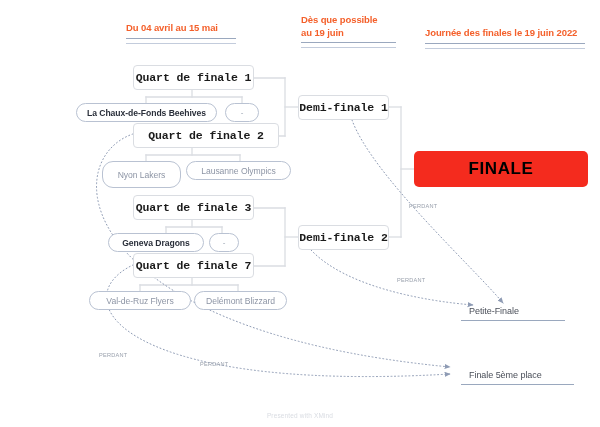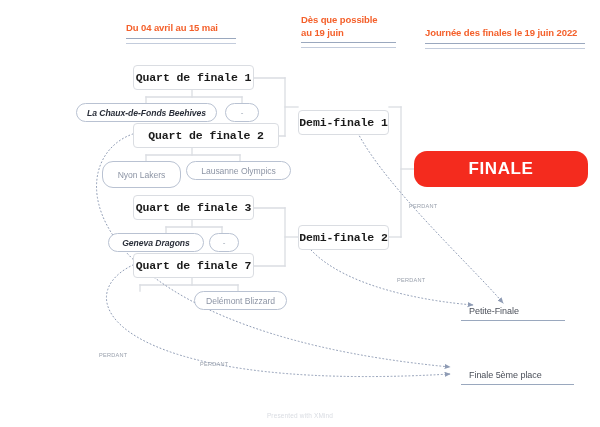--- a/index.html
+++ b/index.html
@@ -54,31 +54,31 @@
     box-sizing:border-box;
     background:#fff;
     border:1px solid #B9C2D2;
     border-radius:11px;
     display:flex;align-items:center;justify-content:center;
     font-size:8.6px;
     color:#8d95a5;
     white-space:nowrap;
     letter-spacing:-0.05px;
   }
-  .team.strong{color:#2a2f3a;font-weight:bold;font-style:italic;}
+  .team.strong{color:#2a2f3a;font-weight:bold;}
   .team.empty{font-size:8px;color:#9aa3b2;}
 
   
   .finale{
     position:absolute;
     box-sizing:border-box;
     background:#F42B1E;
-    border-radius:13px;
+    border-radius:5px;
     display:flex;align-items:center;justify-content:center;
-    color:#ffffff;
+    color:#000000;
     font-size:17px;
     font-weight:bold;
     letter-spacing:0.6px;
   }
 
   
   .terminal{position:absolute;}
   .terminal .ttext{
     font-size:9px;
     color:#4a4f59;
@@ -191,23 +191,24 @@
 
   <div class="node" style="left:133px;top:123px;width:146px;height:25px;">Quart de finale 2</div>
   <div class="team" style="left:102px;top:161px;width:79px;height:27px;">Nyon Lakers</div>
   <div class="team" style="left:186px;top:161px;width:105px;height:19px;">Lausanne Olympics</div>
 
   <div class="node" style="left:133px;top:195px;width:121px;height:25px;">Quart de finale 3</div>
   <div class="team strong" style="left:108px;top:233px;width:96px;height:19px;">Geneva Dragons</div>
   <div class="team empty" style="left:209px;top:233px;width:30px;height:19px;">-</div>
 
   <div class="node" style="left:133px;top:253px;width:121px;height:25px;">Quart de finale 7</div>
+  <div class="team" style="left:89px;top:291px;width:102px;height:19px;">Val-de-Ruz Flyers</div>
   <div class="team" style="left:194px;top:291px;width:93px;height:19px;">Delémont Blizzard</div>
 
-  <div class="node semi" style="left:298px;top:95px;width:91px;height:25px;margin-top:15px;">Demi-finale 1</div>
+  <div class="node semi" style="left:298px;top:95px;width:91px;height:25px;">Demi-finale 1</div>
   <div class="node semi" style="left:298px;top:225px;width:91px;height:25px;">Demi-finale 2</div>
 
   <div class="finale" style="left:414px;top:151px;width:174px;height:36px;">FINALE</div>
 
   <div class="terminal" style="left:461px;top:306px;width:104px;">
     <div class="ttext">Petite-Finale</div>
     <div class="trule"></div>
   </div>
 
   <div class="terminal" style="left:461px;top:370px;width:113px;">

